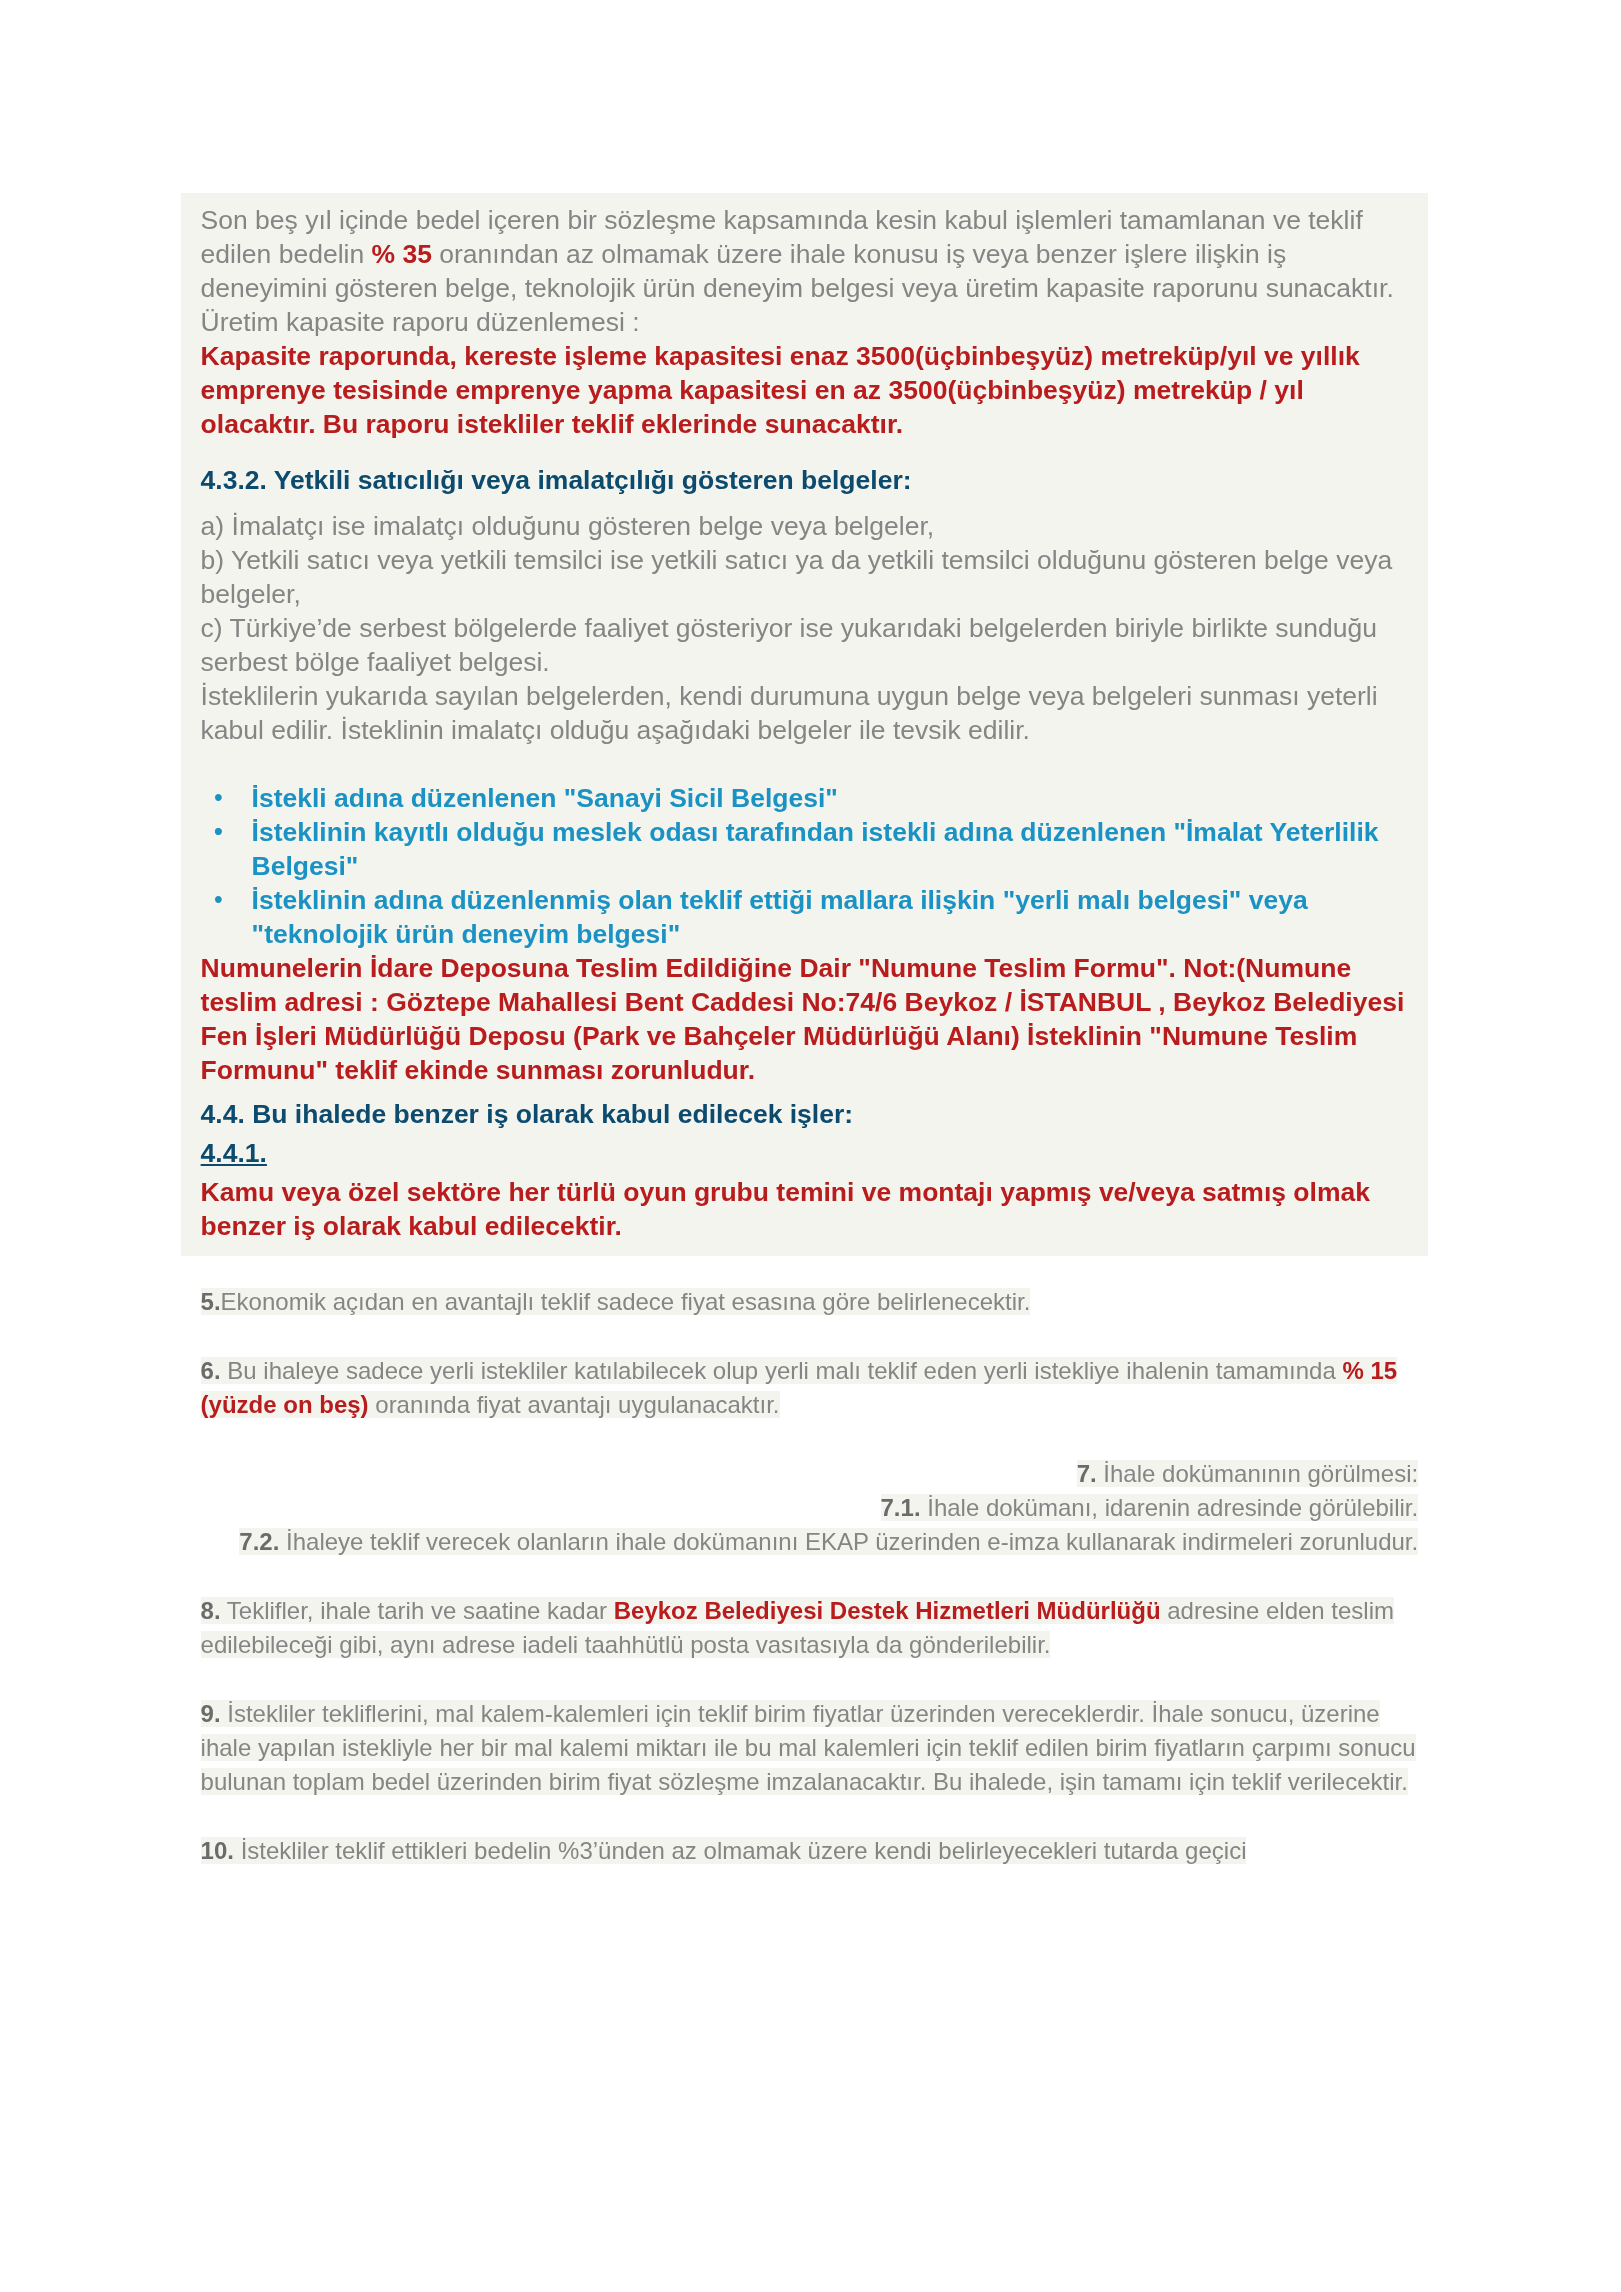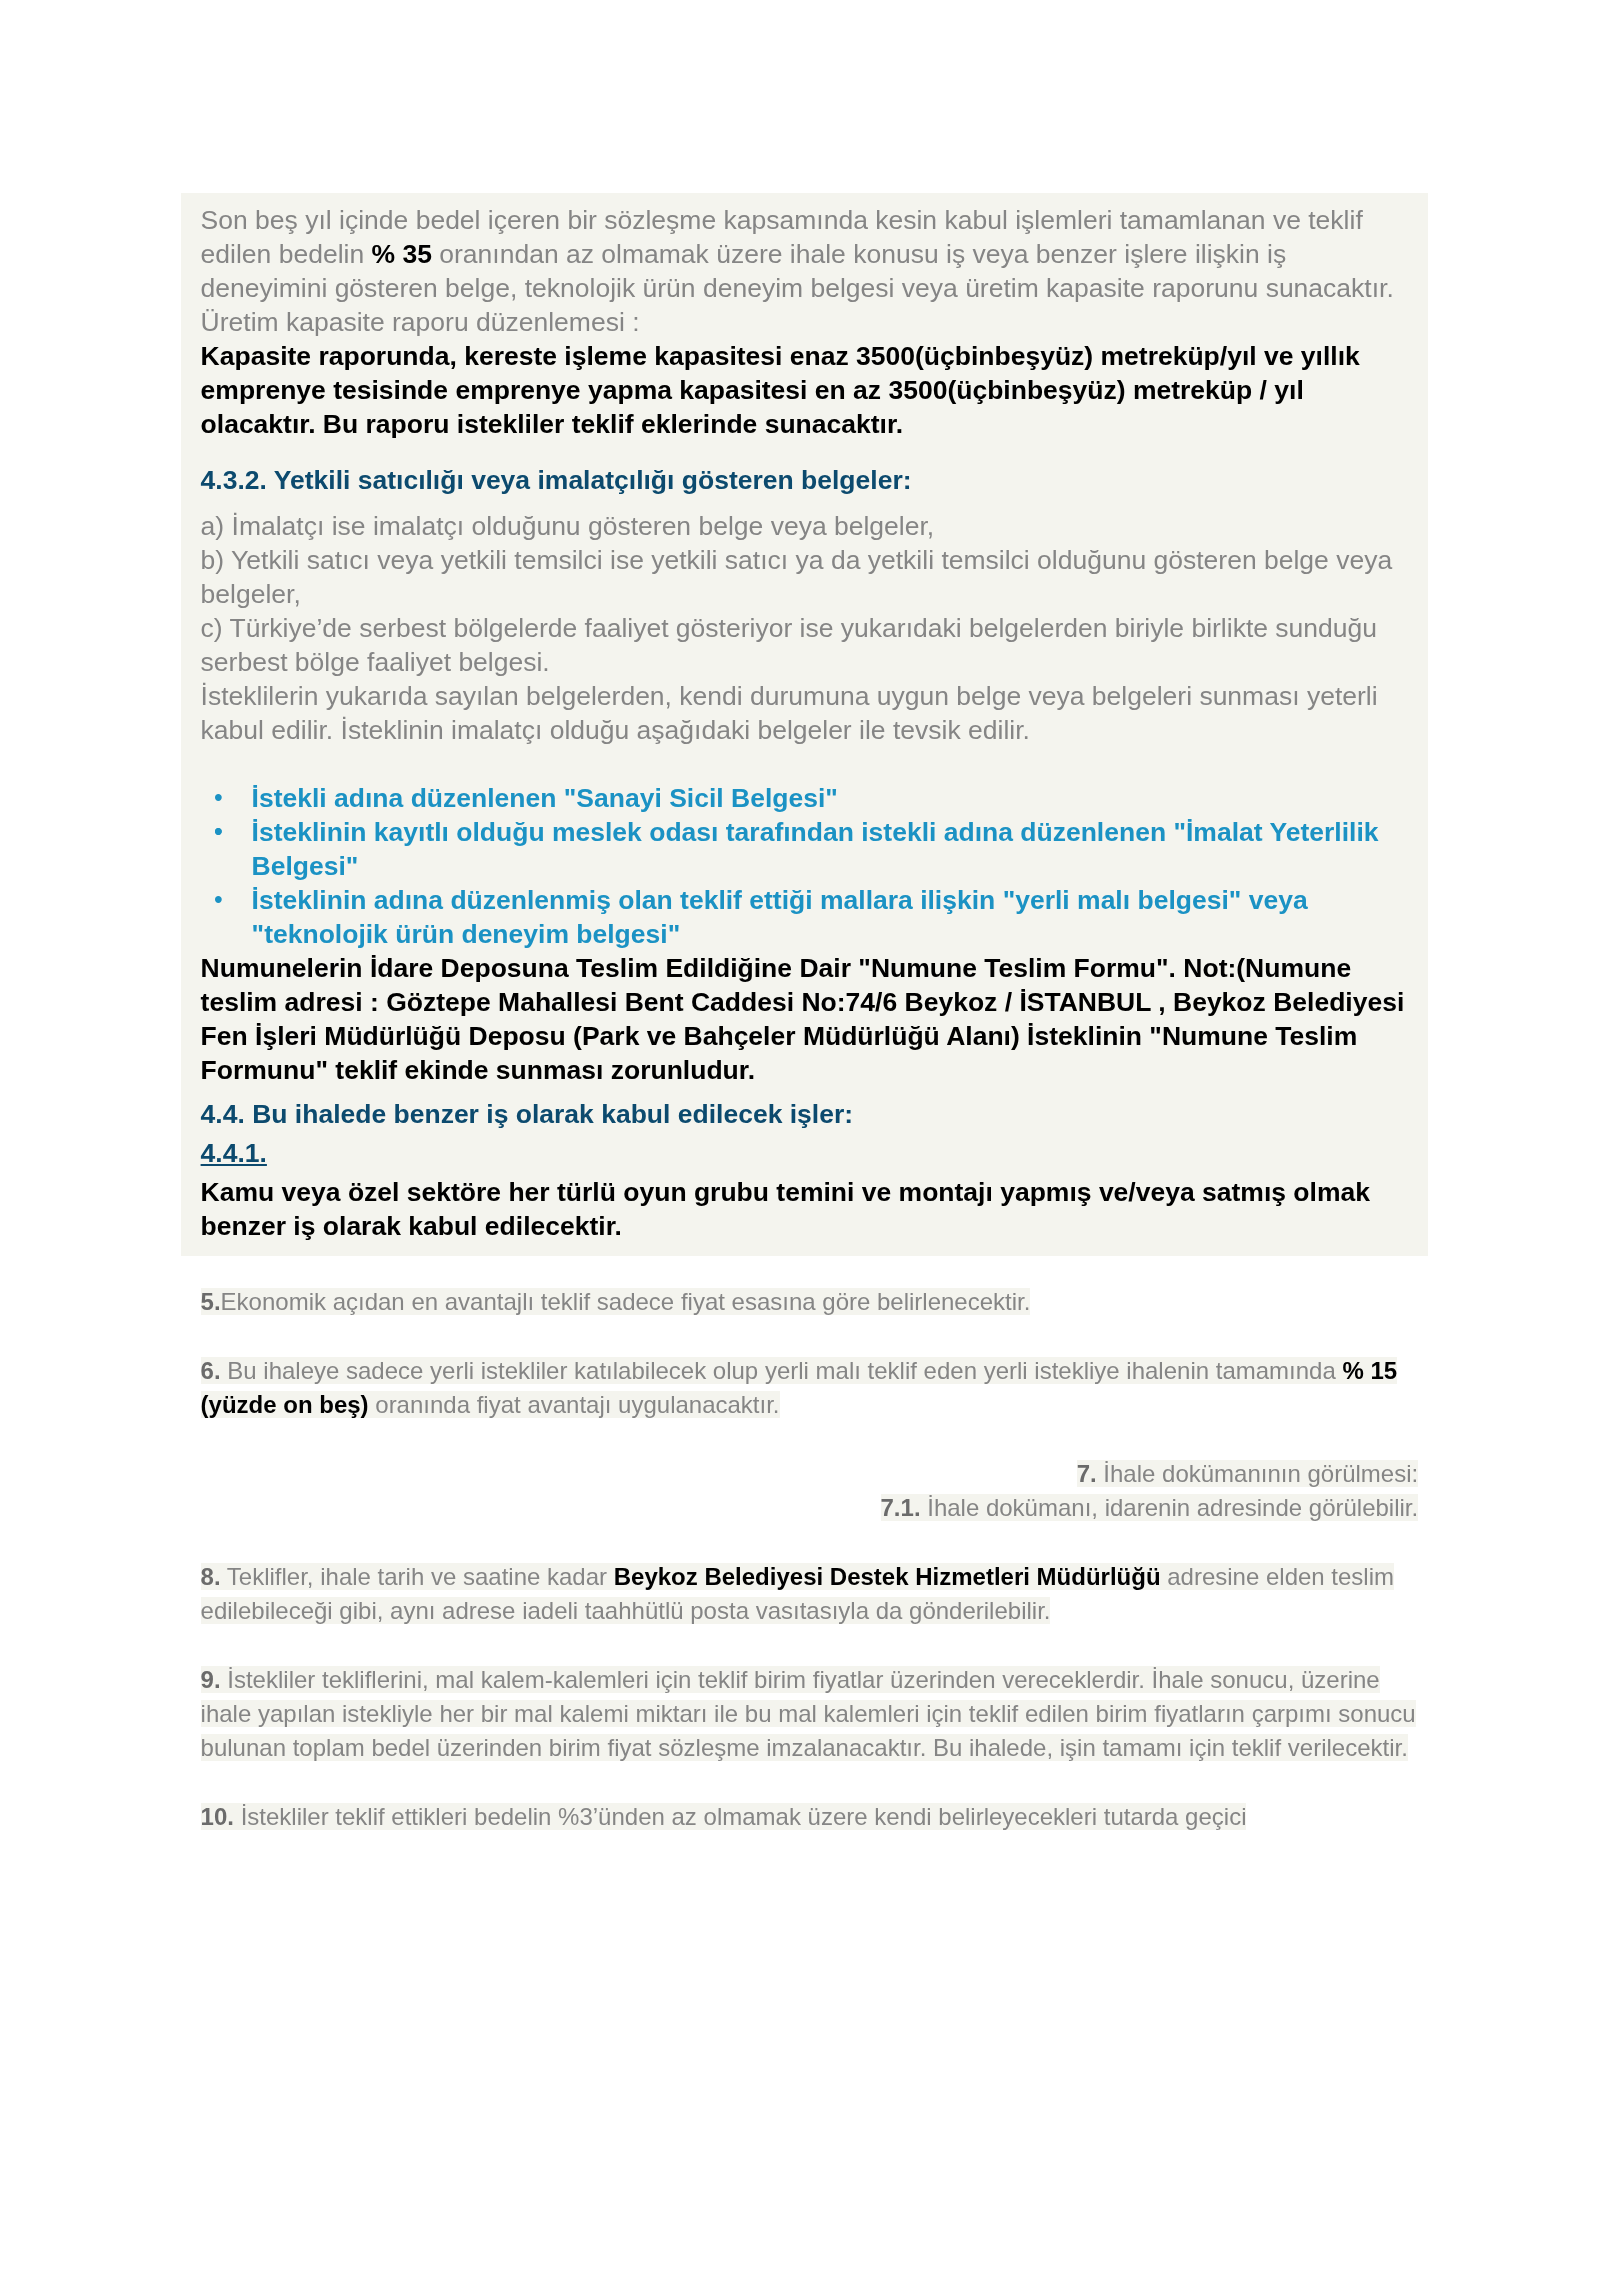--- a/index.html
+++ b/index.html
@@ -14,21 +14,21 @@
   .gray-box{
     margin:193px 0 0 181px;
     width:1247px;
     box-sizing:border-box;
     background:#f4f4ee;
     padding:9.8px 9.8px 13.7px 19.6px;
     font-size:26.5px;line-height:34px;
   }
   .t{margin:0;}
   .g{color:#858585;}
-  .blue{color:#000000;}
+  .blue{color:#b91c1c;}
   .b{font-weight:bold;}
   .hd{
     margin:22.5px 0 11.8px 0;
     font-size:26.5px;line-height:34px;
     font-weight:bold;color:#0c4a6e;
   }
   .hd.h433{margin:34px 0 7.8px 0;}
   .hd.h44{margin:9.8px 0 0 0;}
   .hd.h441{margin:4.9px 0 0 0;text-decoration:underline;}
   .benzer{margin-top:4.9px;}
@@ -101,20 +101,21 @@
 
   <section class="items">
 
     <p class="item"><span class="hl"><span class="num">5.</span><span class="g">Ekonomik açıdan en avantajlı teklif sadece fiyat esasına göre belirlenecektir.</span></span></p>
 
     <p class="item"><span class="hl"><span class="num">6.</span><span class="g"> Bu ihaleye sadece yerli istekliler katılabilecek olup yerli malı teklif eden yerli istekliye ihalenin tamamında </span><span class="blue b">% 15 (yüzde on beş)</span><span class="g"> oranında fiyat avantajı uygulanacaktır.</span></span></p>
 
     <div class="item7group">
       <p class="line"><span class="hl"><span class="num">7.</span><span class="g"> İhale dokümanının görülmesi:</span></span></p>
       <p class="line"><span class="hl"><span class="num">7.1.</span><span class="g"> İhale dokümanı, idarenin adresinde görülebilir.</span></span></p>
+      <p class="line"><span class="hl"><span class="num">7.2.</span><span class="g"> İhaleye teklif verecek olanların ihale dokümanını EKAP üzerinden e-imza kullanarak indirmeleri zorunludur.</span></span></p>
     </div>
 
     <p class="item"><span class="hl"><span class="num">8.</span><span class="g"> Teklifler, ihale tarih ve saatine kadar </span><span class="blue b">Beykoz Belediyesi Destek Hizmetleri Müdürlüğü</span><span class="g"> adresine elden teslim edilebileceği gibi, aynı adrese iadeli taahhütlü posta vasıtasıyla da gönderilebilir.</span></span></p>
 
     <p class="item"><span class="hl"><span class="num">9.</span><span class="g"> İstekliler tekliflerini, mal kalem-kalemleri için teklif birim fiyatlar üzerinden vereceklerdir. İhale sonucu, üzerine ihale yapılan istekliyle her bir mal kalemi miktarı ile bu mal kalemleri için teklif edilen birim fiyatların çarpımı sonucu bulunan toplam bedel üzerinden birim fiyat sözleşme imzalanacaktır. Bu ihalede, işin tamamı için teklif verilecektir.</span></span></p>
 
     <p class="item"><span class="hl"><span class="num">10.</span><span class="g"> İstekliler teklif ettikleri bedelin %3’ünden az olmamak üzere kendi belirleyecekleri tutarda geçici</span></span></p>
 
   </section>
 

